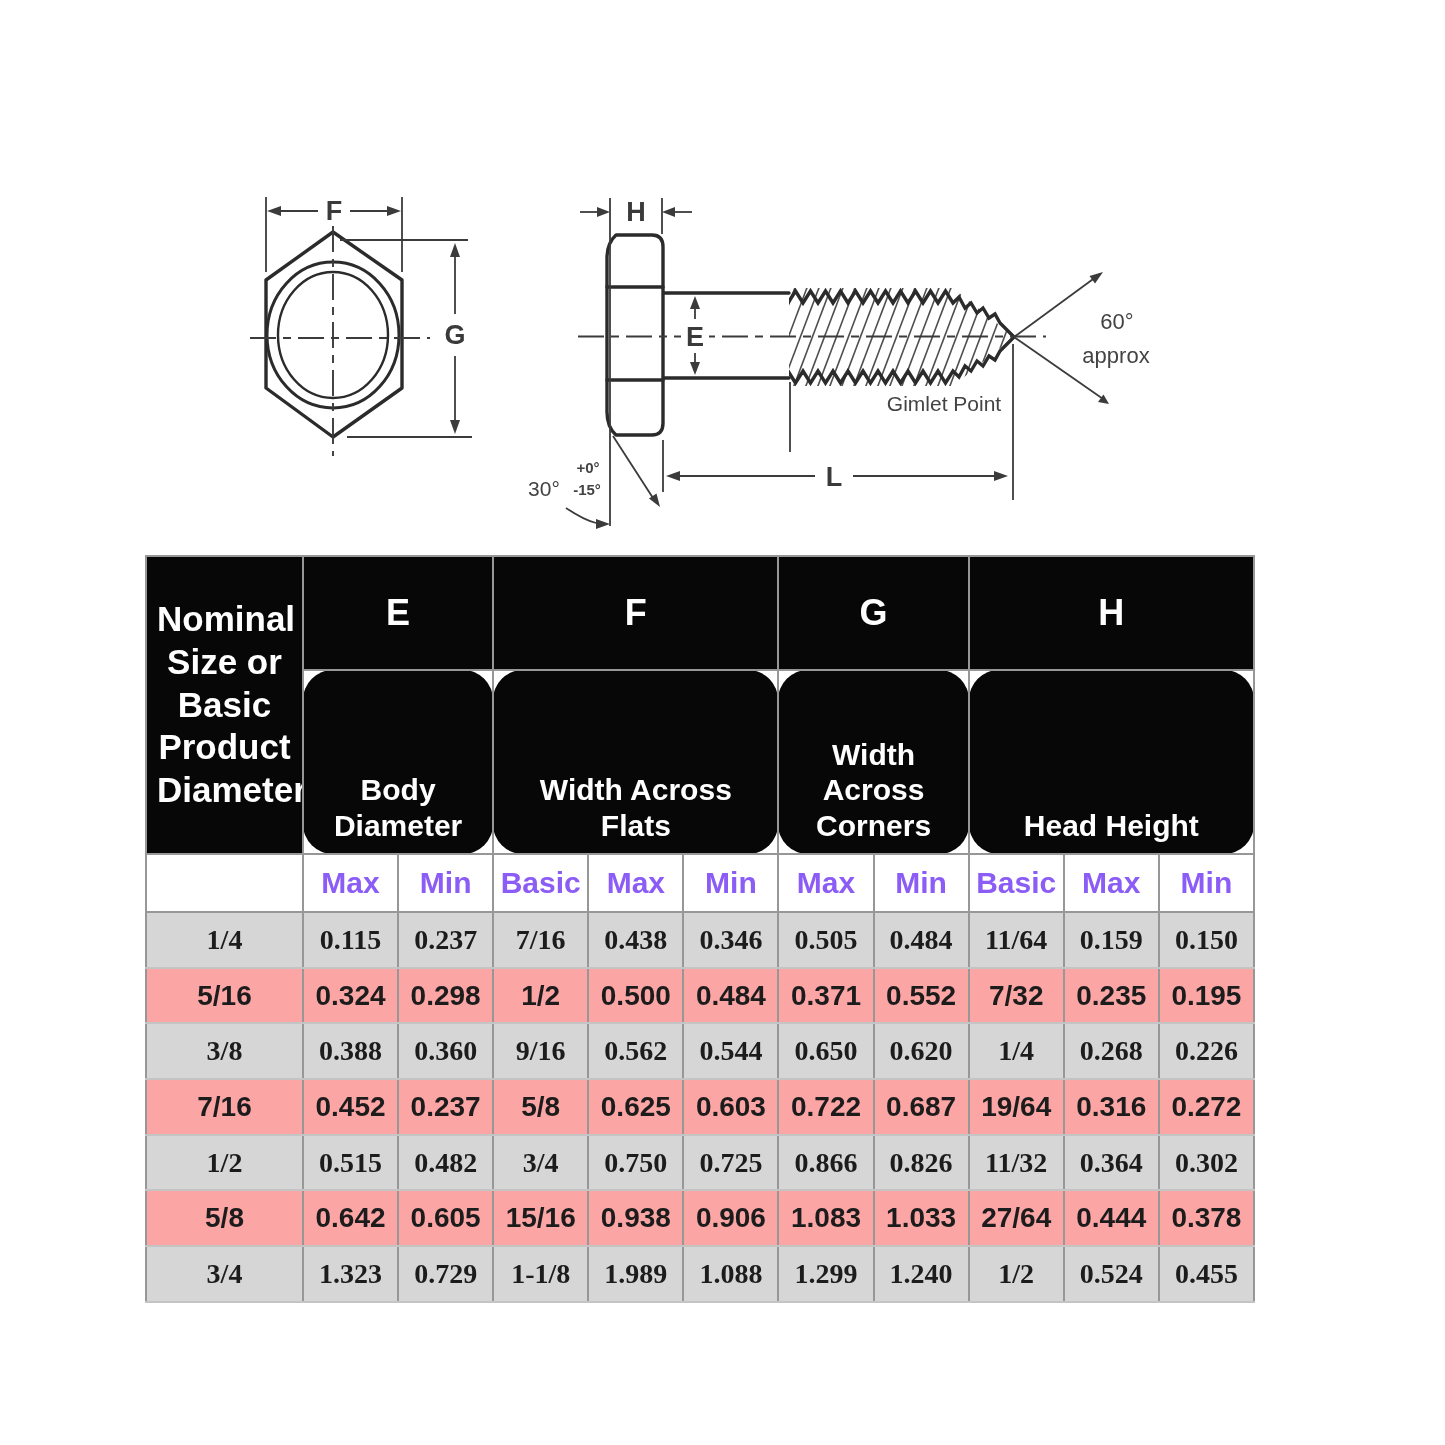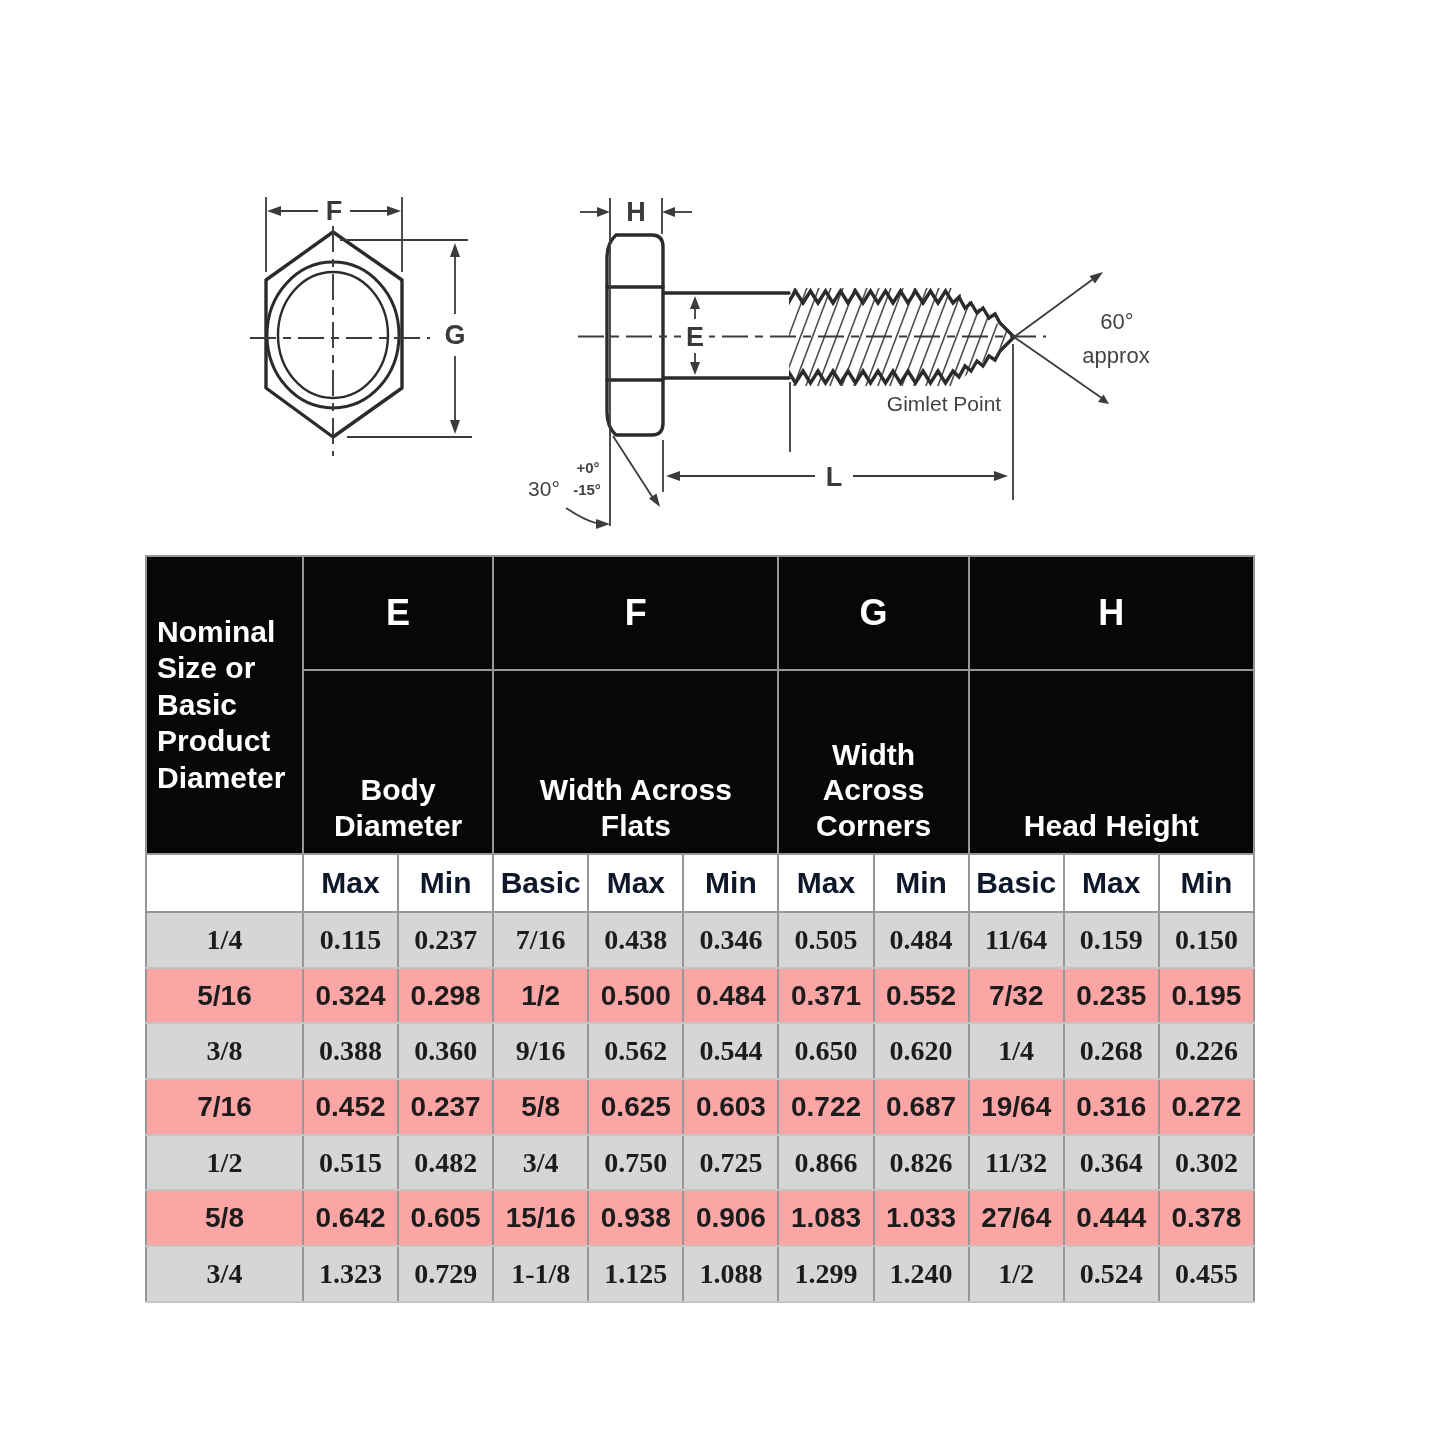--- a/index.html
+++ b/index.html
@@ -17,24 +17,24 @@
   .dimtext{fill:#3a3a3a;font-weight:700;font-size:27px;}
   .notetext{fill:#434343;font-size:21px;font-weight:400;}
   .small-note{fill:#434343;font-size:15px;font-weight:700;}
 
   
   #spec-table-wrap{position:absolute;left:145px;top:555px;width:1110px;}
   table.spec{border-collapse:collapse;table-layout:fixed;width:1110px;}
   table.spec td,table.spec th{border:2px solid #979797;overflow:hidden;}
   th.hd,td.hd{background:#070707;color:#ffffff;border-color:#cfcfcf;font-weight:700;}
   .letter-row th{height:110px;font-size:36px;vertical-align:middle;text-align:center;}
-  .desc-row th{height:172px;font-size:30px;vertical-align:bottom;text-align:center;padding:0 14px 10px 14px;line-height:1.18;}
-  th.corner{font-size:30px;line-height:1.22;vertical-align:middle;text-align:left;padding:0 10px;}
+  .desc-row th{height:172px;font-size:30px;vertical-align:bottom;text-align:center;padding:0 14px 10px 14px;line-height:1.18;border-radius:30px;}
+  th.corner{font-size:35px;line-height:1.22;vertical-align:middle;text-align:center;padding:0 10px;}
   .sub-row{height:58px;}
-  .sub-row td{background:#ffffff;color:#0f172a;font-weight:700;font-size:30px;text-align:center;vertical-align:middle;border-top-color:#bdbdbd;}
+  .sub-row td{background:#ffffff;color:#8b5cf6;font-weight:700;font-size:30px;text-align:center;vertical-align:middle;border-top-color:#bdbdbd;}
   tbody.data tr{height:55.7px;}
   tbody.data td{font-size:28px;font-weight:700;color:#1c1c1c;text-align:center;vertical-align:middle;border-top-color:#c4c4c4;border-bottom-color:#c4c4c4;}
   tbody.data tr.g td{background:#d6d6d6;font-family:Liberation Serif, serif;}
   tbody.data tr.w td{background:#fca5a5;}
 </style>
 </head>
 <body>
 
 <div id="canvas">
 
@@ -284,21 +284,21 @@
             <td>1.033</td>
             <td>27/64</td>
             <td>0.444</td>
             <td>0.378</td>
           </tr>
           <tr class="g">
             <td>3/4</td>
             <td>1.323</td>
             <td>0.729</td>
             <td>1-1/8</td>
-            <td>1.125</td>
+            <td>1.989</td>
             <td>1.088</td>
             <td>1.299</td>
             <td>1.240</td>
             <td>1/2</td>
             <td>0.524</td>
             <td>0.455</td>
           </tr>
         </tbody>
     </table>
   </div>

